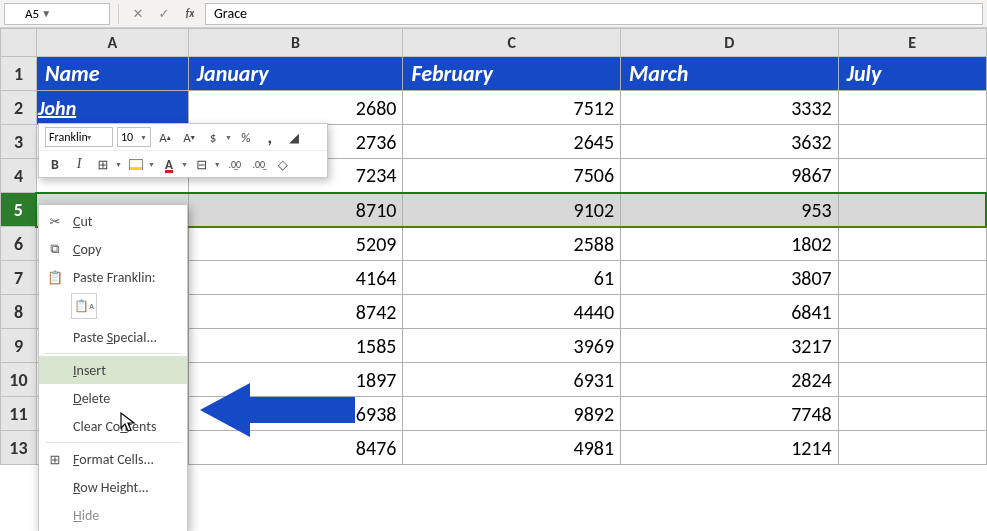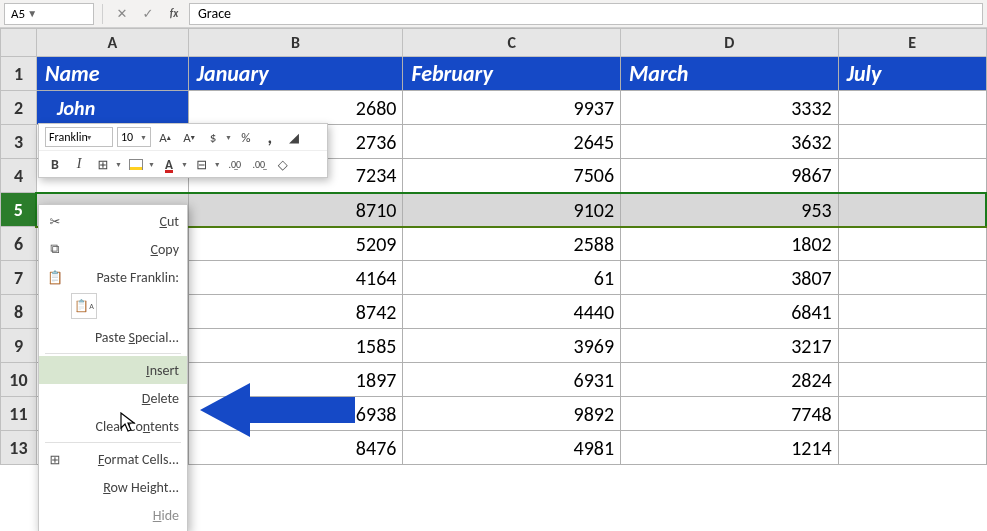--- a/index.html
+++ b/index.html
@@ -1,19 +1,19 @@
 <!DOCTYPE html>
 <html><head>
 <meta charset="utf-8">
 <style>
   * { box-sizing: border-box; margin: 0; padding: 0; }
   body { font-family: Calibri, Arial, sans-serif; background: #fff; width: 987px; height: 531px; overflow: hidden; position: relative; }
   
   .formula-bar { height: 28px; display: flex; align-items: center; background: #f3f2f1; border-bottom: 1px solid #d0d0d0; padding: 0 4px; gap: 4px; }
-  .name-box { width: 90px; height: 22px; background: #fff; border: 1px solid #c0c0c0; display: flex; align-items: center; padding: 0 6px; font-size: 13px; }
+  .name-box { width: 106px; height: 22px; background: #fff; border: 1px solid #c0c0c0; display: flex; align-items: center; padding: 0 20px; font-size: 13px; }
   .name-box-dd { width: 14px; text-align: center; color: #666; font-size: 10px; }
   .fb-sep { width: 1px; height: 20px; background: #d0d0d0; margin: 0 4px; }
   .fb-btn { width: 22px; height: 22px; display: flex; align-items: center; justify-content: center; color: #888; font-size: 13px; }
   .fb-fx { font-style: italic; font-weight: bold; color: #555; font-size: 11px; }
   .fb-input { flex: 1; height: 22px; background: #fff; border: 1px solid #c0c0c0; padding: 0 8px; font-size: 14px; display: flex; align-items: center; }
   
   .sheet-area { position: relative; }
   
   .grid { border-collapse: collapse; width: 100%; }
   .corner { width: 36px; height: 28px; background: #e6e6e6; border: 1px solid #c0c0c0; }
@@ -22,21 +22,21 @@
   .row-h.sel { background: #2b7d2b; color: #fff; }
   
   .col-A { width: 152px; }
   .col-B { width: 215px; }
   .col-C { width: 218px; }
   .col-D { width: 218px; }
   .col-E { width: 148px; }
   
   .cell { border: 1px solid #b0b0b0; height: 34px; padding: 2px 6px; font-size: 20px; text-align: right; background: #fff; }
   .hdr { background: #1549c6; color: #fff; font-weight: bold; font-style: italic; text-align: left; font-size: 22px; padding-left: 8px; }
-  .nameA { background: #1549c6; color: #fff; font-weight: bold; font-style: italic; text-align: left; font-size: 20px; padding-left: 20px; }
+  .nameA { background: #1549c6; color: #fff; font-weight: bold; font-style: italic; text-align: left; font-size: 20px; padding-left: 1px; text-decoration: underline; }
   .sel-row .cell { background: #d8d8d8; }
   .sel-row .cell.first { border-left: 2px solid #1a7a1a; }
   .sel-row .cell.last { border-right: 2px solid #1a7a1a; }
   .sel-row .cell { border-top: 2px solid #1a7a1a; border-bottom: 2px solid #4d7c0f; margin-left: 34px; }
   .graceA { background: #1549c6; color: #fff; font-weight: bold; font-style: italic; text-align: left; font-size: 20px; padding-left: 8px; }
   
   
   .mini-toolbar { position: absolute; left: 38px; top: 95px; width: 290px; background: #fff; border: 1px solid #c8c8c8; box-shadow: 2px 3px 8px rgba(0,0,0,0.25); z-index: 50; }
   .mt-row { display: flex; align-items: center; gap: 4px; padding: 3px 6px; }
   .mt-row + .mt-row { border-top: 1px solid #eee; }
@@ -49,21 +49,21 @@
   .font-a-red { position:relative; font-weight:bold; font-size:13px; }
   .font-a-red::after { content:''; position:absolute; bottom:-1px; left:0; right:0; height:3px; background:#d02020; }
   .fill-yellow { width:14px; height:11px; border:1px solid #888; position:relative; }
   .fill-yellow::after { content:''; position:absolute; bottom:-1px; left:0; right:0; height:3px; background:#ffd020; }
   
   
   .ctx { position: absolute; left: 38px; top: 176px; width: 150px; background: #fff; border: 1px solid #c8c8c8; box-shadow: 2px 3px 10px rgba(0,0,0,0.3); z-index: 50; padding: 2px 0; font-size: 14px; color: #444; }
   .ctx-item { display: flex; align-items: center; height: 28px; padding: 0 8px 0 6px; gap: 8px; }
   .ctx-item.hover { background: #d8e6d0; }
   .ctx-ic { width: 20px; height: 20px; display: flex; align-items: center; justify-content: center; color: #555; font-size: 13px; }
-  .ctx-lbl { flex: 1; text-align: right; }
+  .ctx-lbl { flex: 1; }
   .ctx-lbl .ul { text-decoration: underline; }
   .ctx-sep { height: 1px; background: #e0e0e0; margin: 2px 6px; }
   .ctx-paste-ic { width: 26px; height: 26px; border: 1px solid #d0d0d0; display:flex; align-items:center; justify-content:center; font-size:12px; margin-left: 26px; color:#555; }
   .ctx-paste-row { display:flex; padding: 2px 6px 4px 6px; }
   
   .arrow { position: absolute; left: 200px; top: 352px; z-index: 60; }
   .arrow svg { display: block; }
   
   .cursor { position: absolute; left: 120px; top: 384px; z-index: 70; font-size:18px; color:#000; pointer-events:none; }
 </style>
@@ -108,21 +108,21 @@
     <td class="cell hdr">Name</td>
     <td class="cell hdr">January</td>
     <td class="cell hdr">February</td>
     <td class="cell hdr">March</td>
     <td class="cell hdr">July</td>
   </tr>
   <tr>
     <th class="row-h">2</th>
     <td class="cell nameA">John</td>
     <td class="cell">2680</td>
-    <td class="cell">9937</td>
+    <td class="cell">7512</td>
     <td class="cell">3332</td>
     <td class="cell"></td>
   </tr>
   <tr>
     <th class="row-h">3</th>
     <td class="cell" style="text-align:left"></td>
     <td class="cell">2736</td>
     <td class="cell">2645</td>
     <td class="cell">3632</td>
     <td class="cell"></td>

